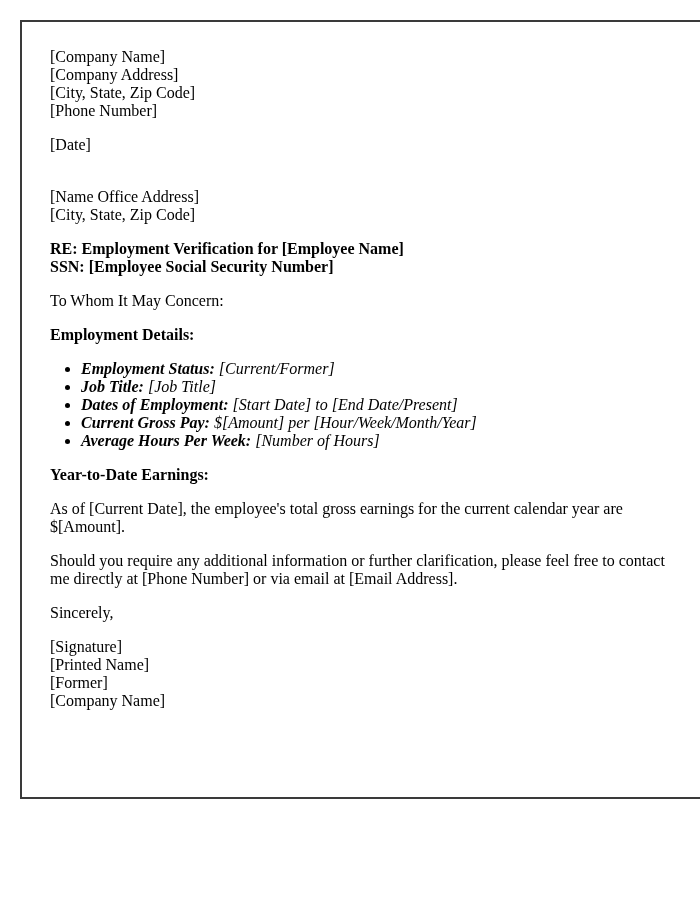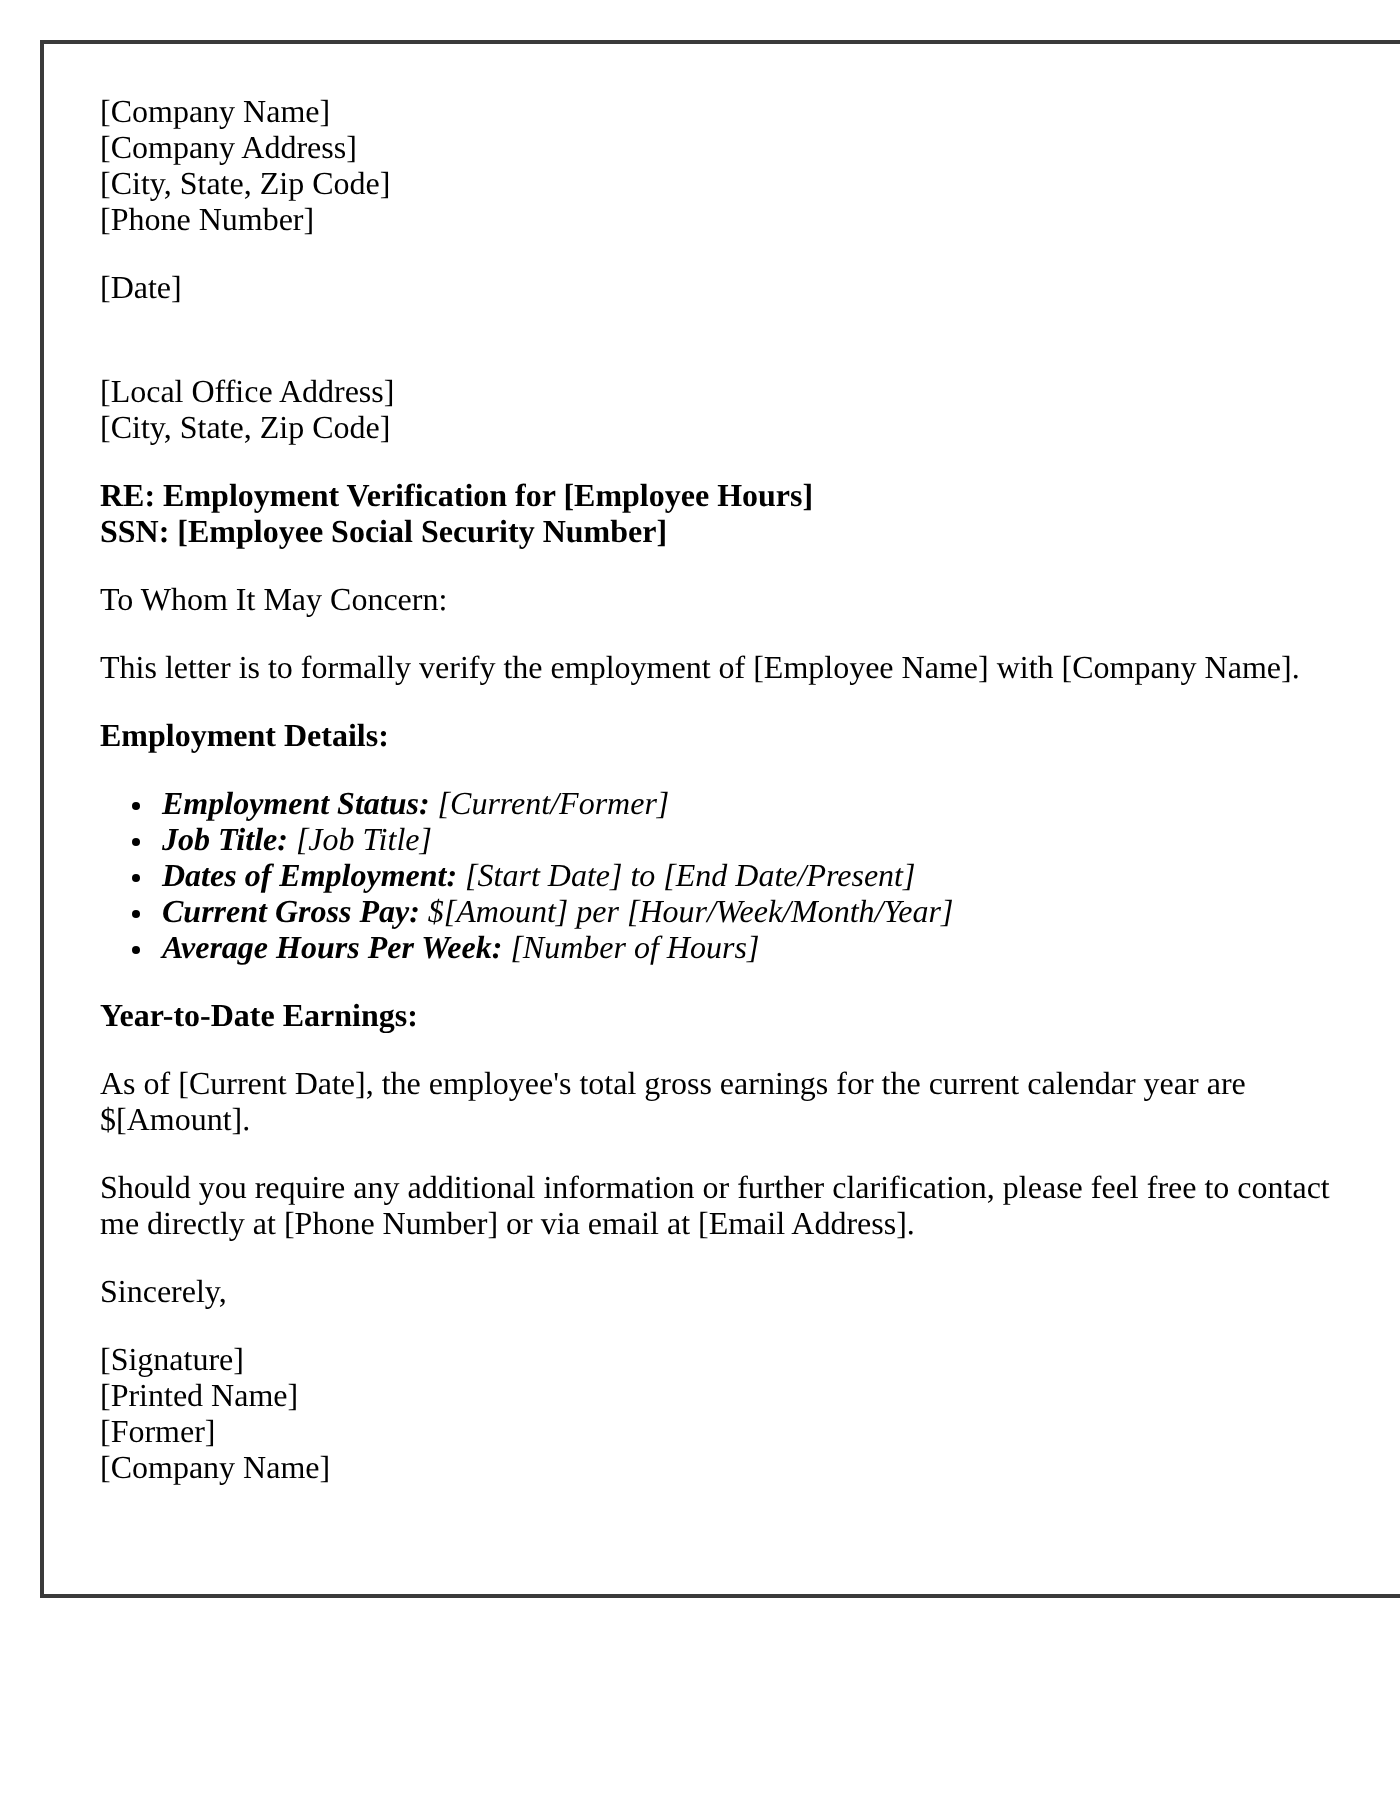--- a/index.html
+++ b/index.html
@@ -51,32 +51,31 @@
     <span>[Company Name]</span><br>
     <span>[Company Address]</span><br>
     <span>[City, State, Zip Code]</span><br>
     <span>[Phone Number]</span>
   </p>
 
   <p>[Date]</p>
 
   <p>
     <br>
-    <span>[Local Office Address]</span><br>
+    <span>[Name Office Address]</span><br>
     <span>[City, State, Zip Code]</span>
   </p>
 
   <p class="bold">
-    <span>RE: Employment Verification for [Employee Hours]</span><br>
+    <span>RE: Employment Verification for [Employee Name]</span><br>
     <span>SSN: [Employee Social Security Number]</span>
   </p>
 
   <p>To Whom It May Concern:</p>
 
-  <p>This letter is to formally verify the employment of [Employee Name] with [Company Name].</p>
 
   <p class="bold">Employment Details:</p>
 
   <ul class="details-list">
     <li>
       <span class="bold">Employment Status:</span><span> [Current/Former]</span>
     </li>
     <li>
       <span class="bold">Job Title:</span><span> [Job Title]</span>
     </li>

